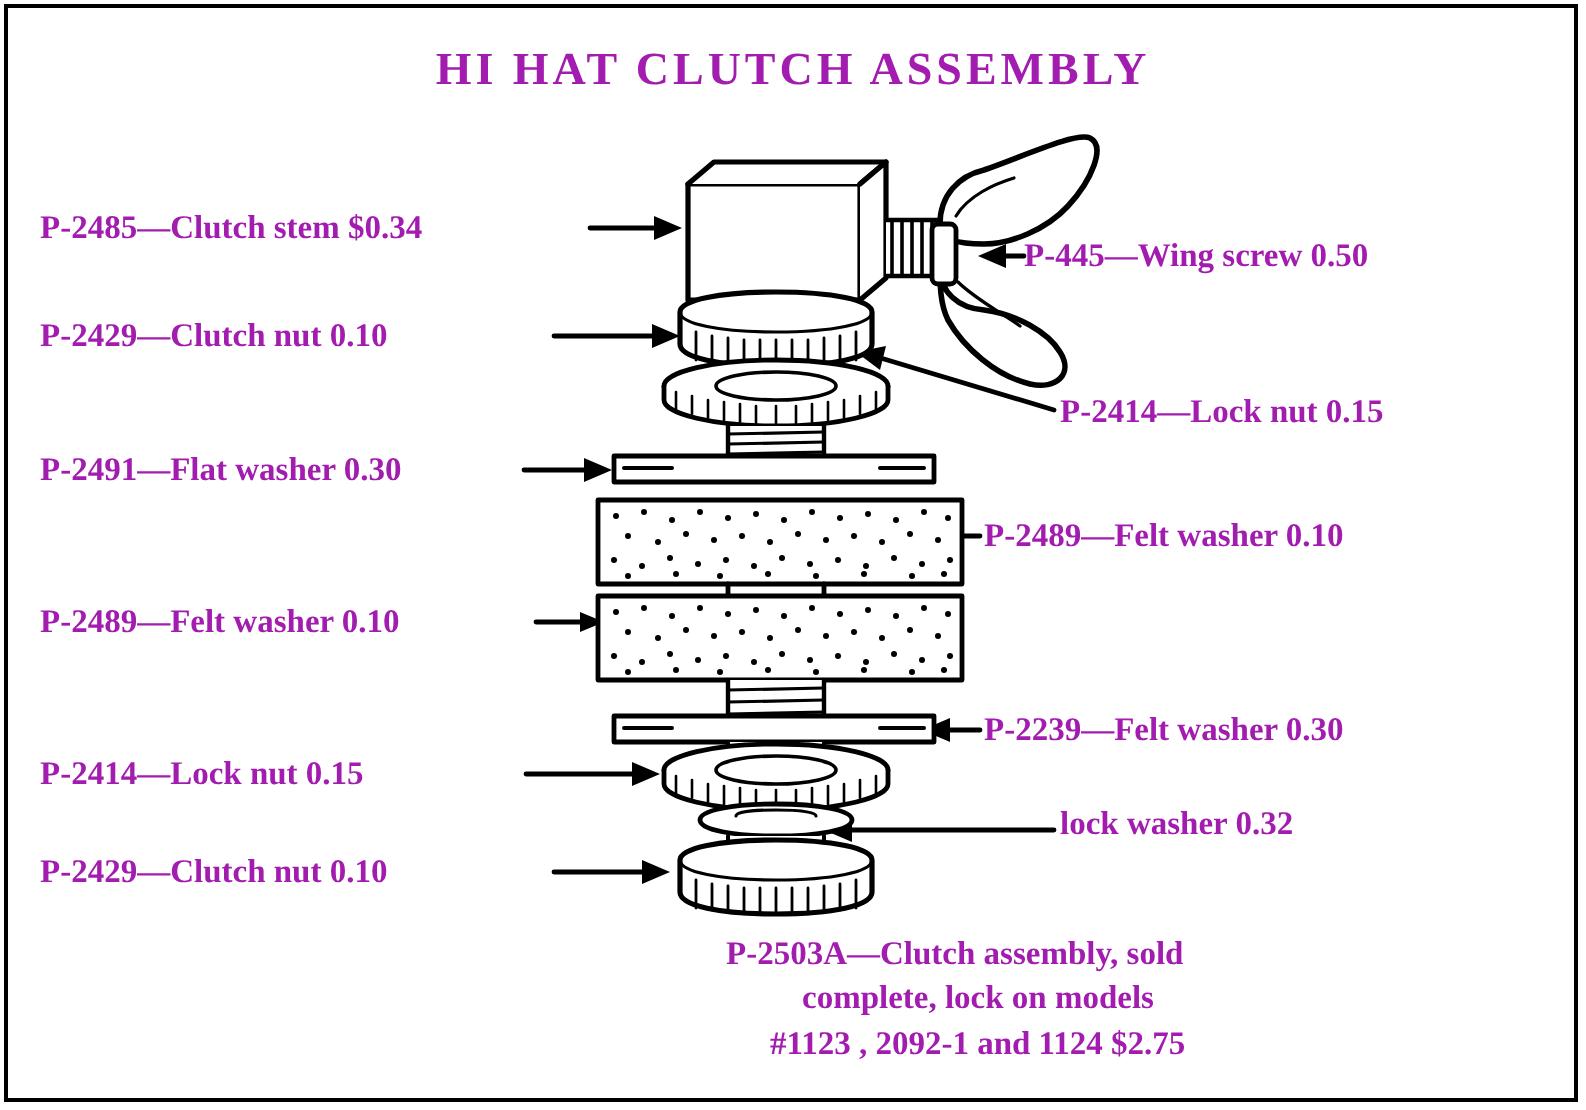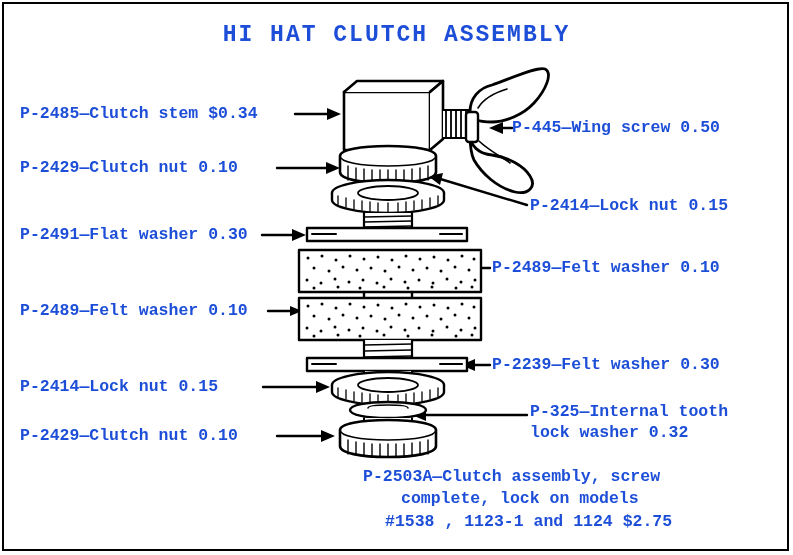--- a/index.html
+++ b/index.html
@@ -6,22 +6,22 @@
     margin: 0;
     padding: 0;
     background: #ffffff;
   }
   #page {
     position: relative;
     width: 793px;
     height: 555px;
     background: #ffffff;
     overflow: hidden;
-    font-family: Liberation Mono, monospace;
-    color: #1d4ed8;
+    font-family: Liberation Serif, serif;
+    color: #a21caf;
   }
   #border {
     position: absolute;
     left: 2px; top: 2px;
     width: 787px; height: 549px;
     border: 2px solid #000000;
     box-sizing: border-box;
   }
   #title {
     position: absolute;
@@ -379,23 +379,22 @@
 
   <div class="lbl" style="left:512px; top:118px;">P-445—Wing screw 0.50</div>
 
   <div class="lbl" style="left:530px; top:196px;">P-2414—Lock nut 0.15</div>
 
   <div class="lbl" style="left:492px; top:258px;">P-2489—Felt washer 0.10</div>
 
   <div class="lbl" style="left:492px; top:355px;">P-2239—Felt washer 0.30</div>
 
   <div class="lbl" style="left:530px; top:402px;">
-    <div>P-325—Internal tooth</div>
     <div>lock washer 0.32</div>
   </div>
 
   <div class="lbl" style="left:363px; top:466px; line-height:1.35;">
-    <div>P-2503A—Clutch assembly, screw</div>
+    <div>P-2503A—Clutch assembly, sold</div>
     <div style="padding-left:38px;">complete, lock on models</div>
-    <div style="padding-left:22px;">#1538 , 1123-1 and 1124 $2.75</div>
+    <div style="padding-left:22px;">#1123 , 2092-1 and 1124 $2.75</div>
   </div>
 
 </div>
 
 </body></html>

